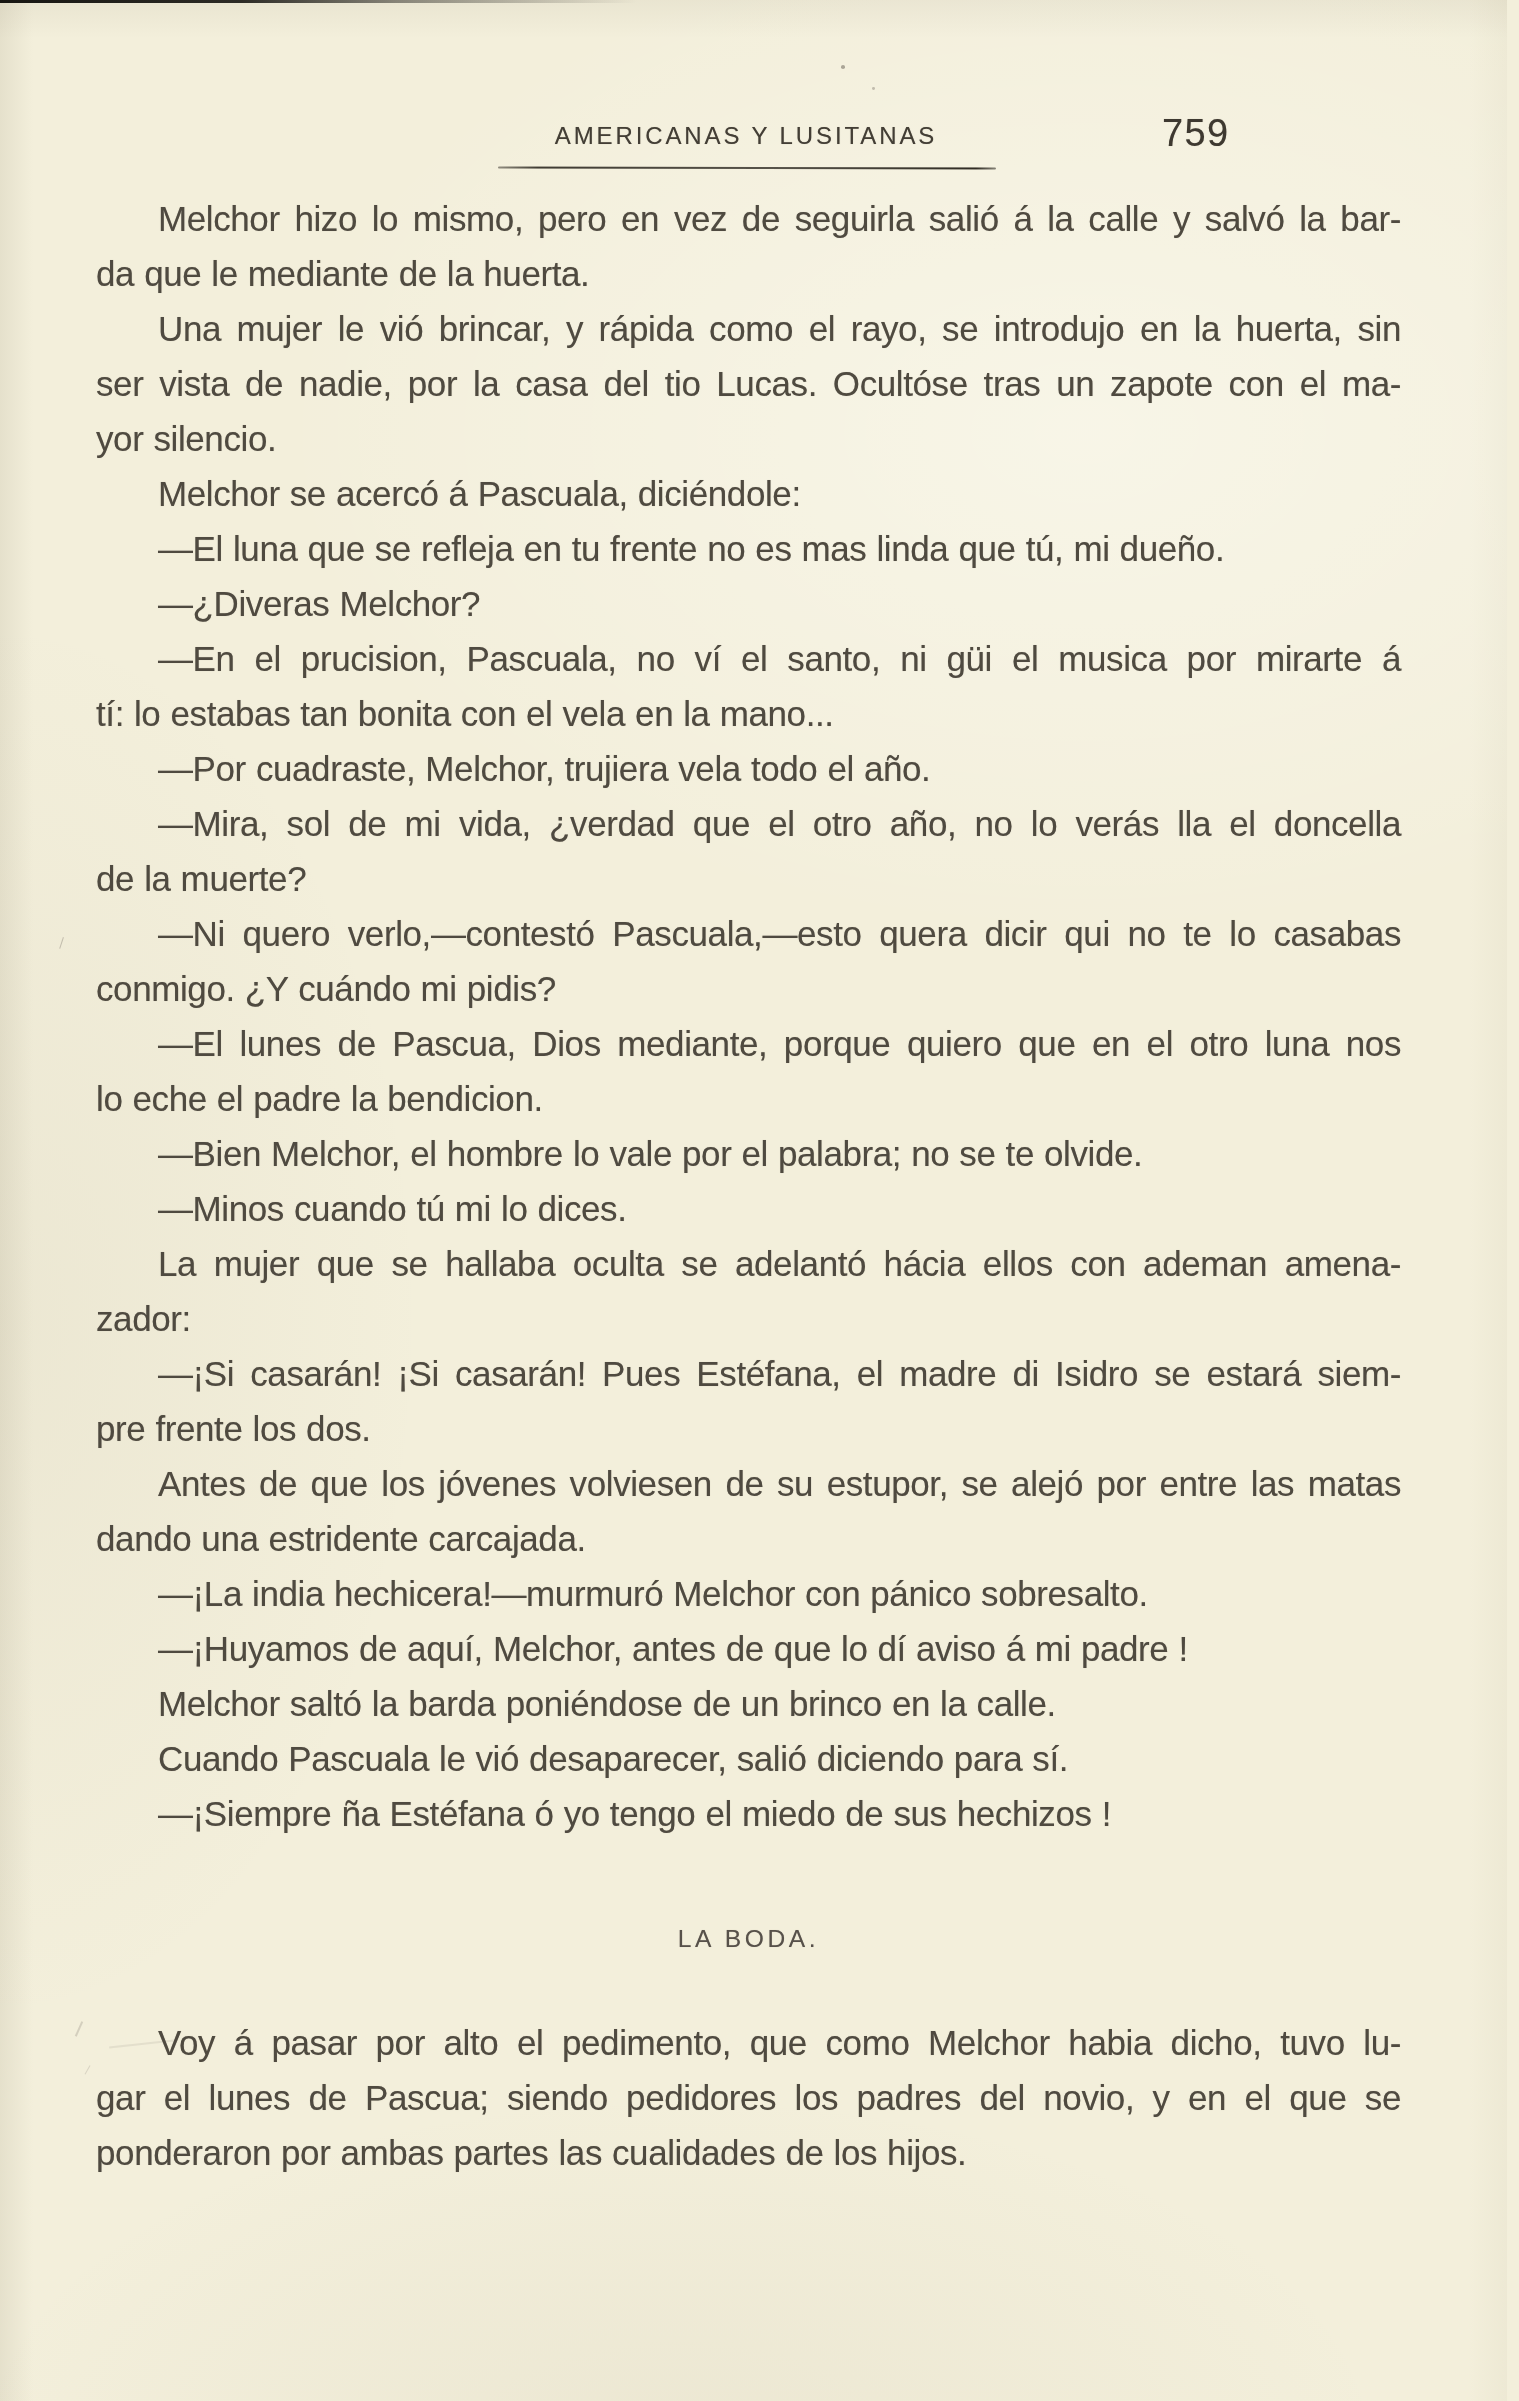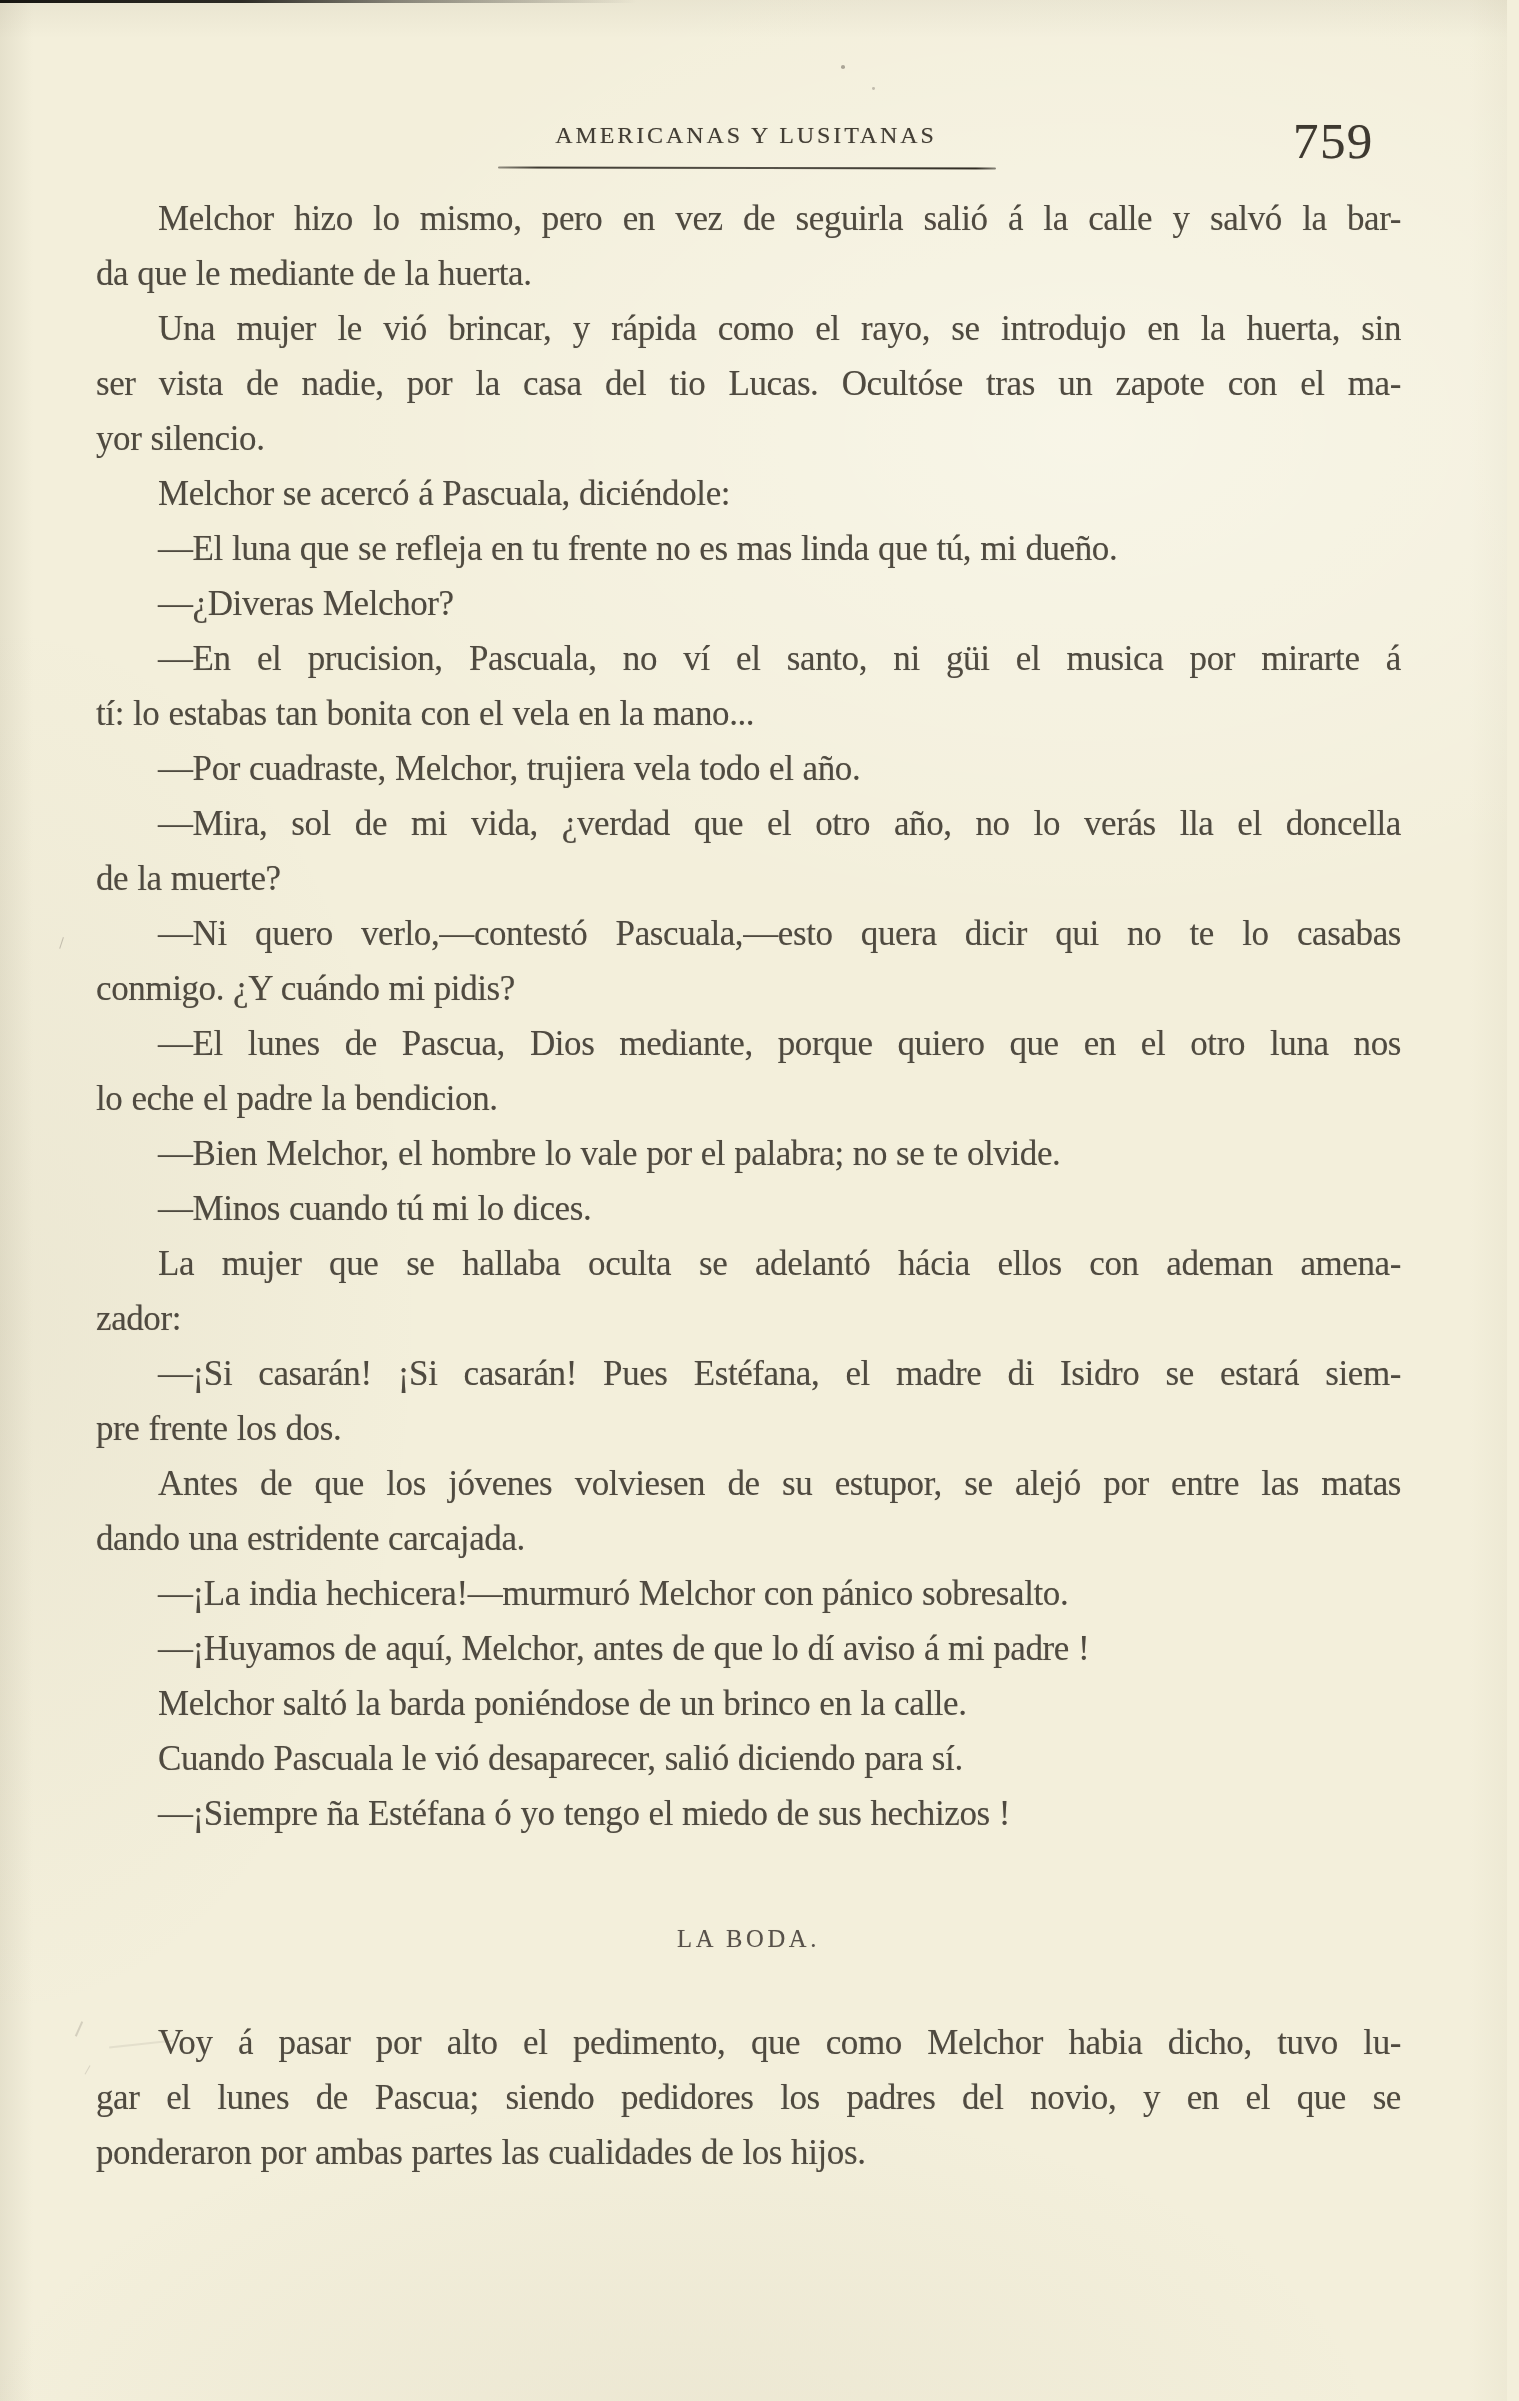--- a/index.html
+++ b/index.html
@@ -5,21 +5,21 @@
   html, body {
     margin: 0;
     padding: 0;
     background: #f3efdb;
   }
   .page {
     position: relative;
     width: 1507px;
     height: 2401px;
     overflow: hidden;
-    font-family: Liberation Serif, serif;
+    font-family: Liberation Sans, sans-serif;
     background:
       radial-gradient(1158px 724px at 72% 18%, rgba(255,255,250,0.40), rgba(255,255,250,0) 70%),
       radial-gradient(652px 1086px at 0% 55%, rgba(140,128,98,0.07), rgba(140,128,98,0) 65%),
       radial-gradient(1014px 507px at 45% 102%, rgba(150,138,108,0.08), rgba(150,138,108,0) 70%),
       linear-gradient(to right, rgba(128,118,92,0.12), rgba(128,118,92,0) 2.2%, rgba(128,118,92,0) 97.5%, rgba(160,150,120,0.07)),
       linear-gradient(to bottom, rgba(118,108,86,0.08), rgba(118,108,86,0) 1.6%),
       #f3efdb;
   }
 
   
@@ -45,22 +45,22 @@
     top: 122px; left: 746px;
     transform: translateX(-50%);
     font-size: 24px;
     letter-spacing: 2.9px;
     color: #433e35;
     white-space: nowrap;
     text-shadow: 0 0 0.7px rgba(67,62,53,0.45);
   }
   .page-number {
     position: absolute;
-    top: 112px; left: 1293px;
-    font-size: 51px;
+    top: 112px; left: 1162px;
+    font-size: 38px;
     letter-spacing: 1.4px;
     color: #3e3930;
     text-shadow: 0 0 0.7px rgba(62,57,48,0.45);
   }
   .header-rule {
     position: absolute;
     top: 167px; left: 498px;
     width: 498px; height: 2.2px;
     border-radius: 1.4px;
     transform: rotate(0.12deg);

